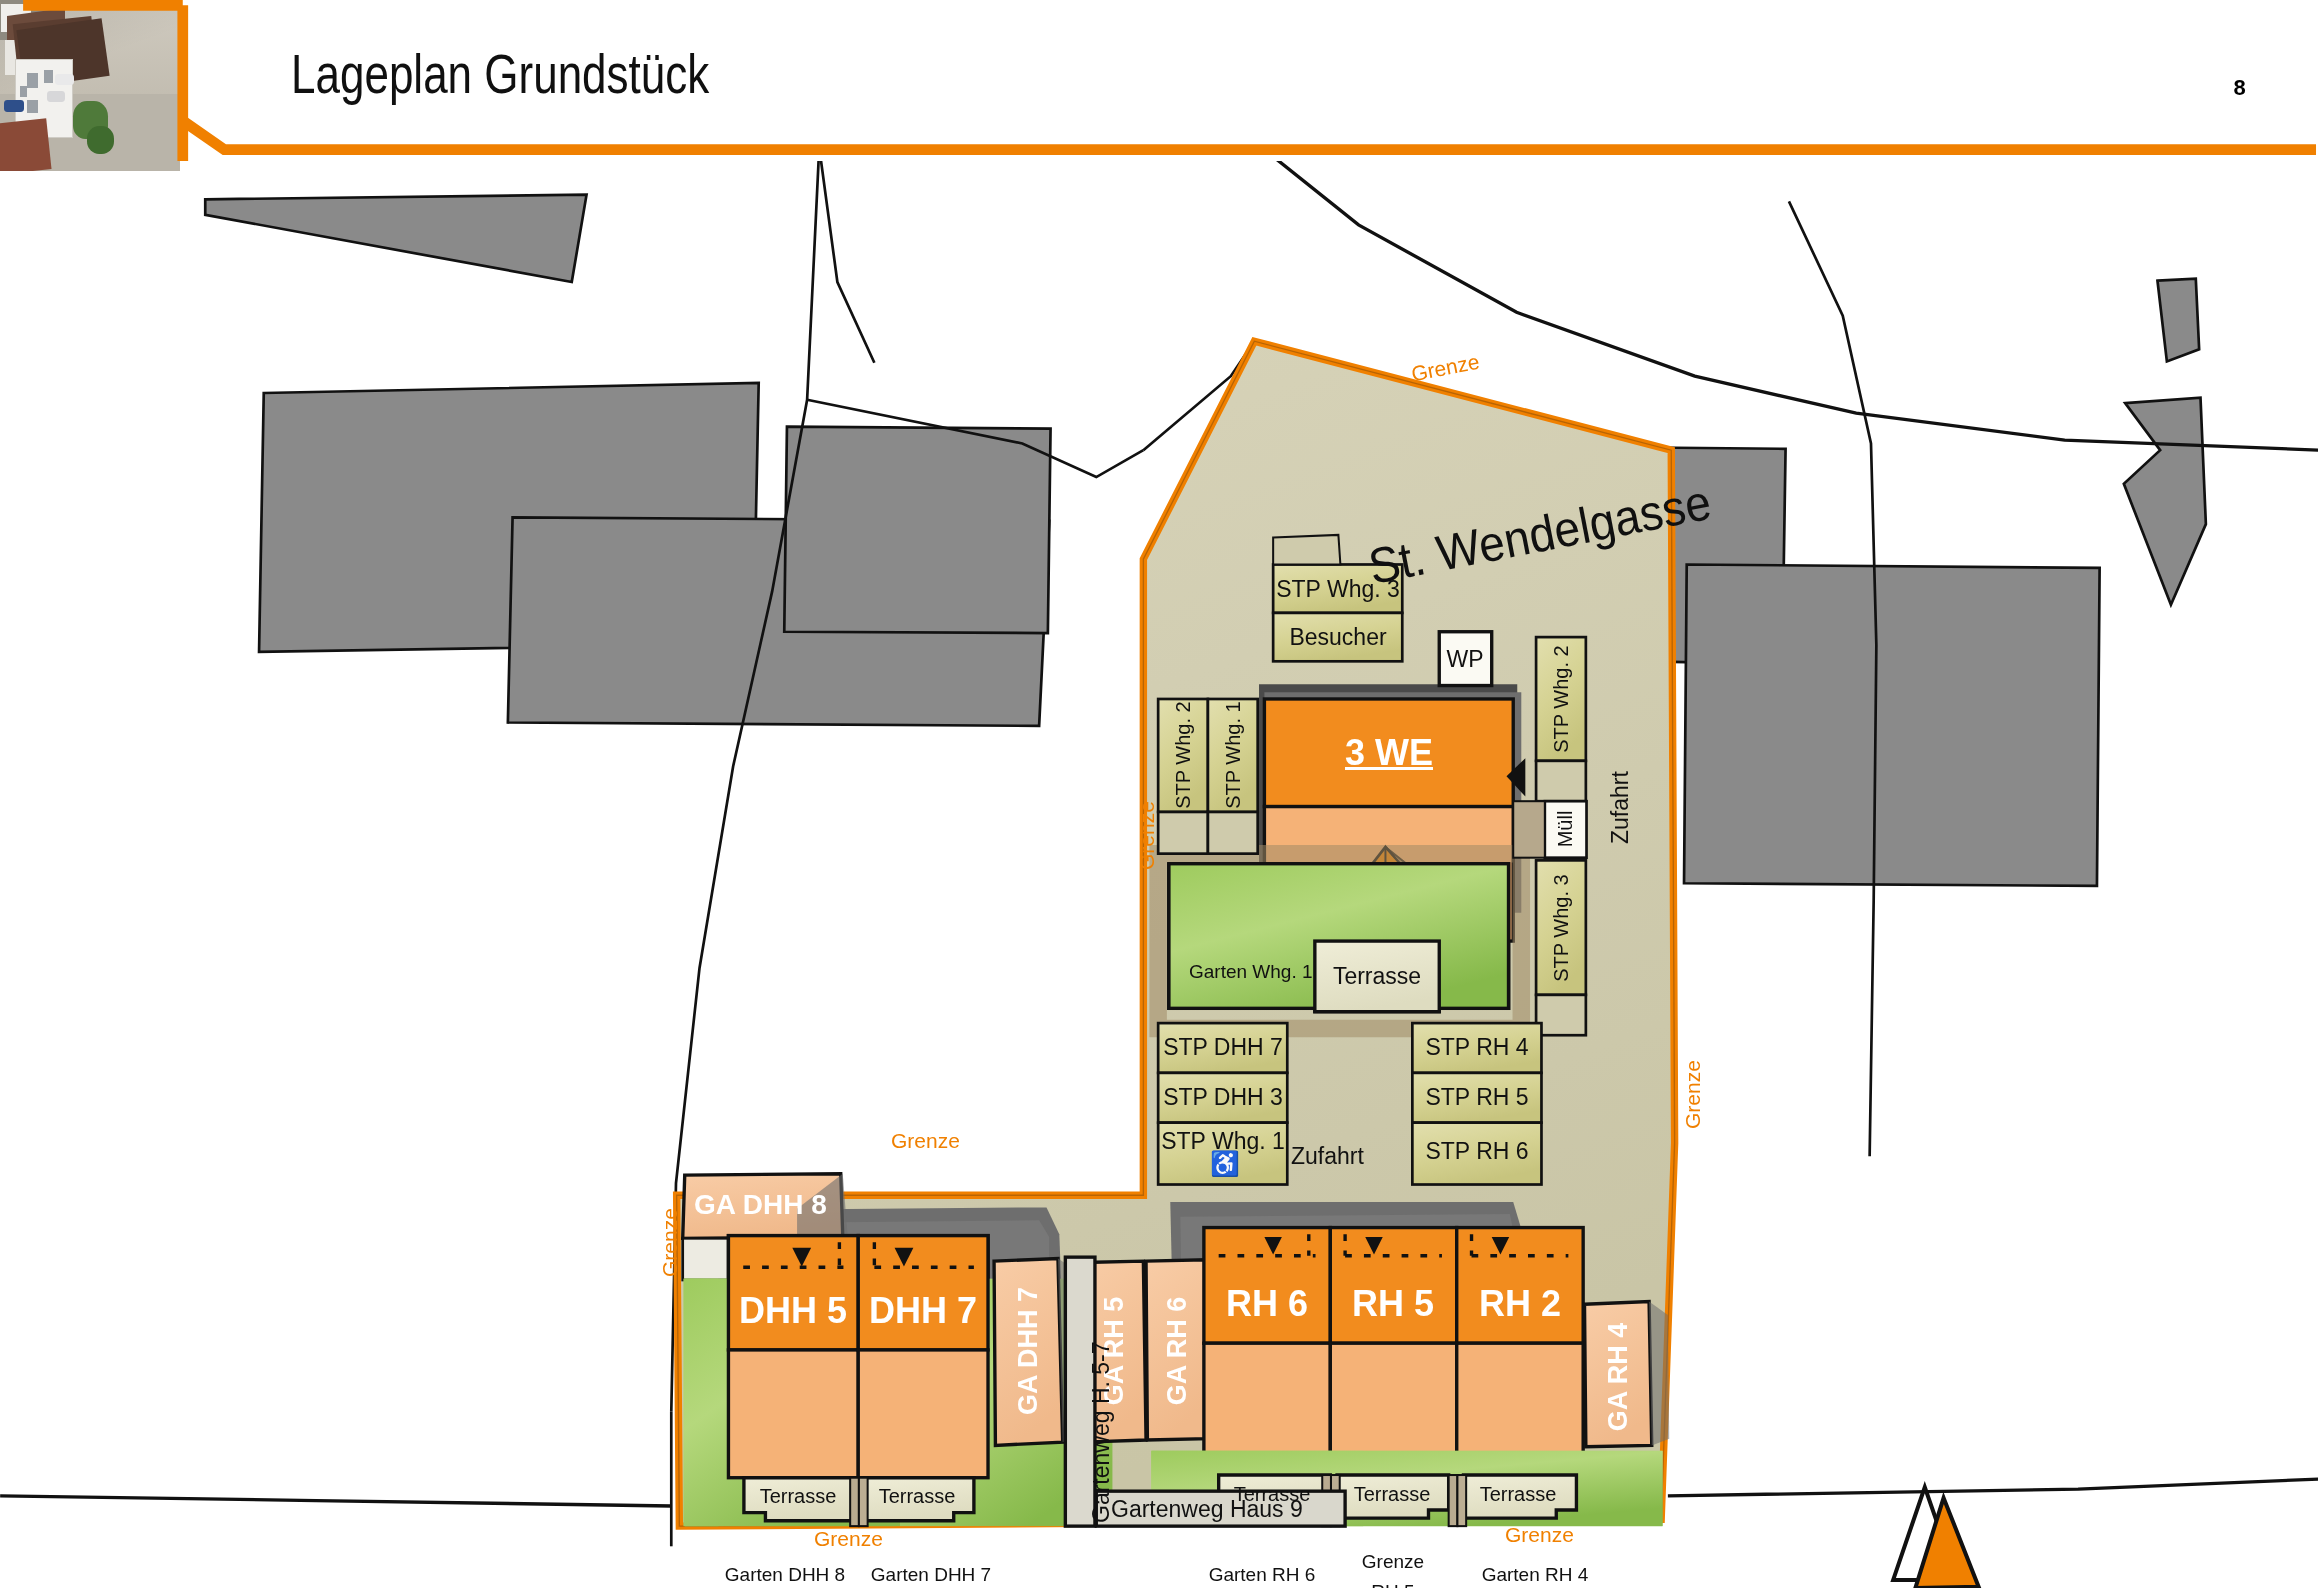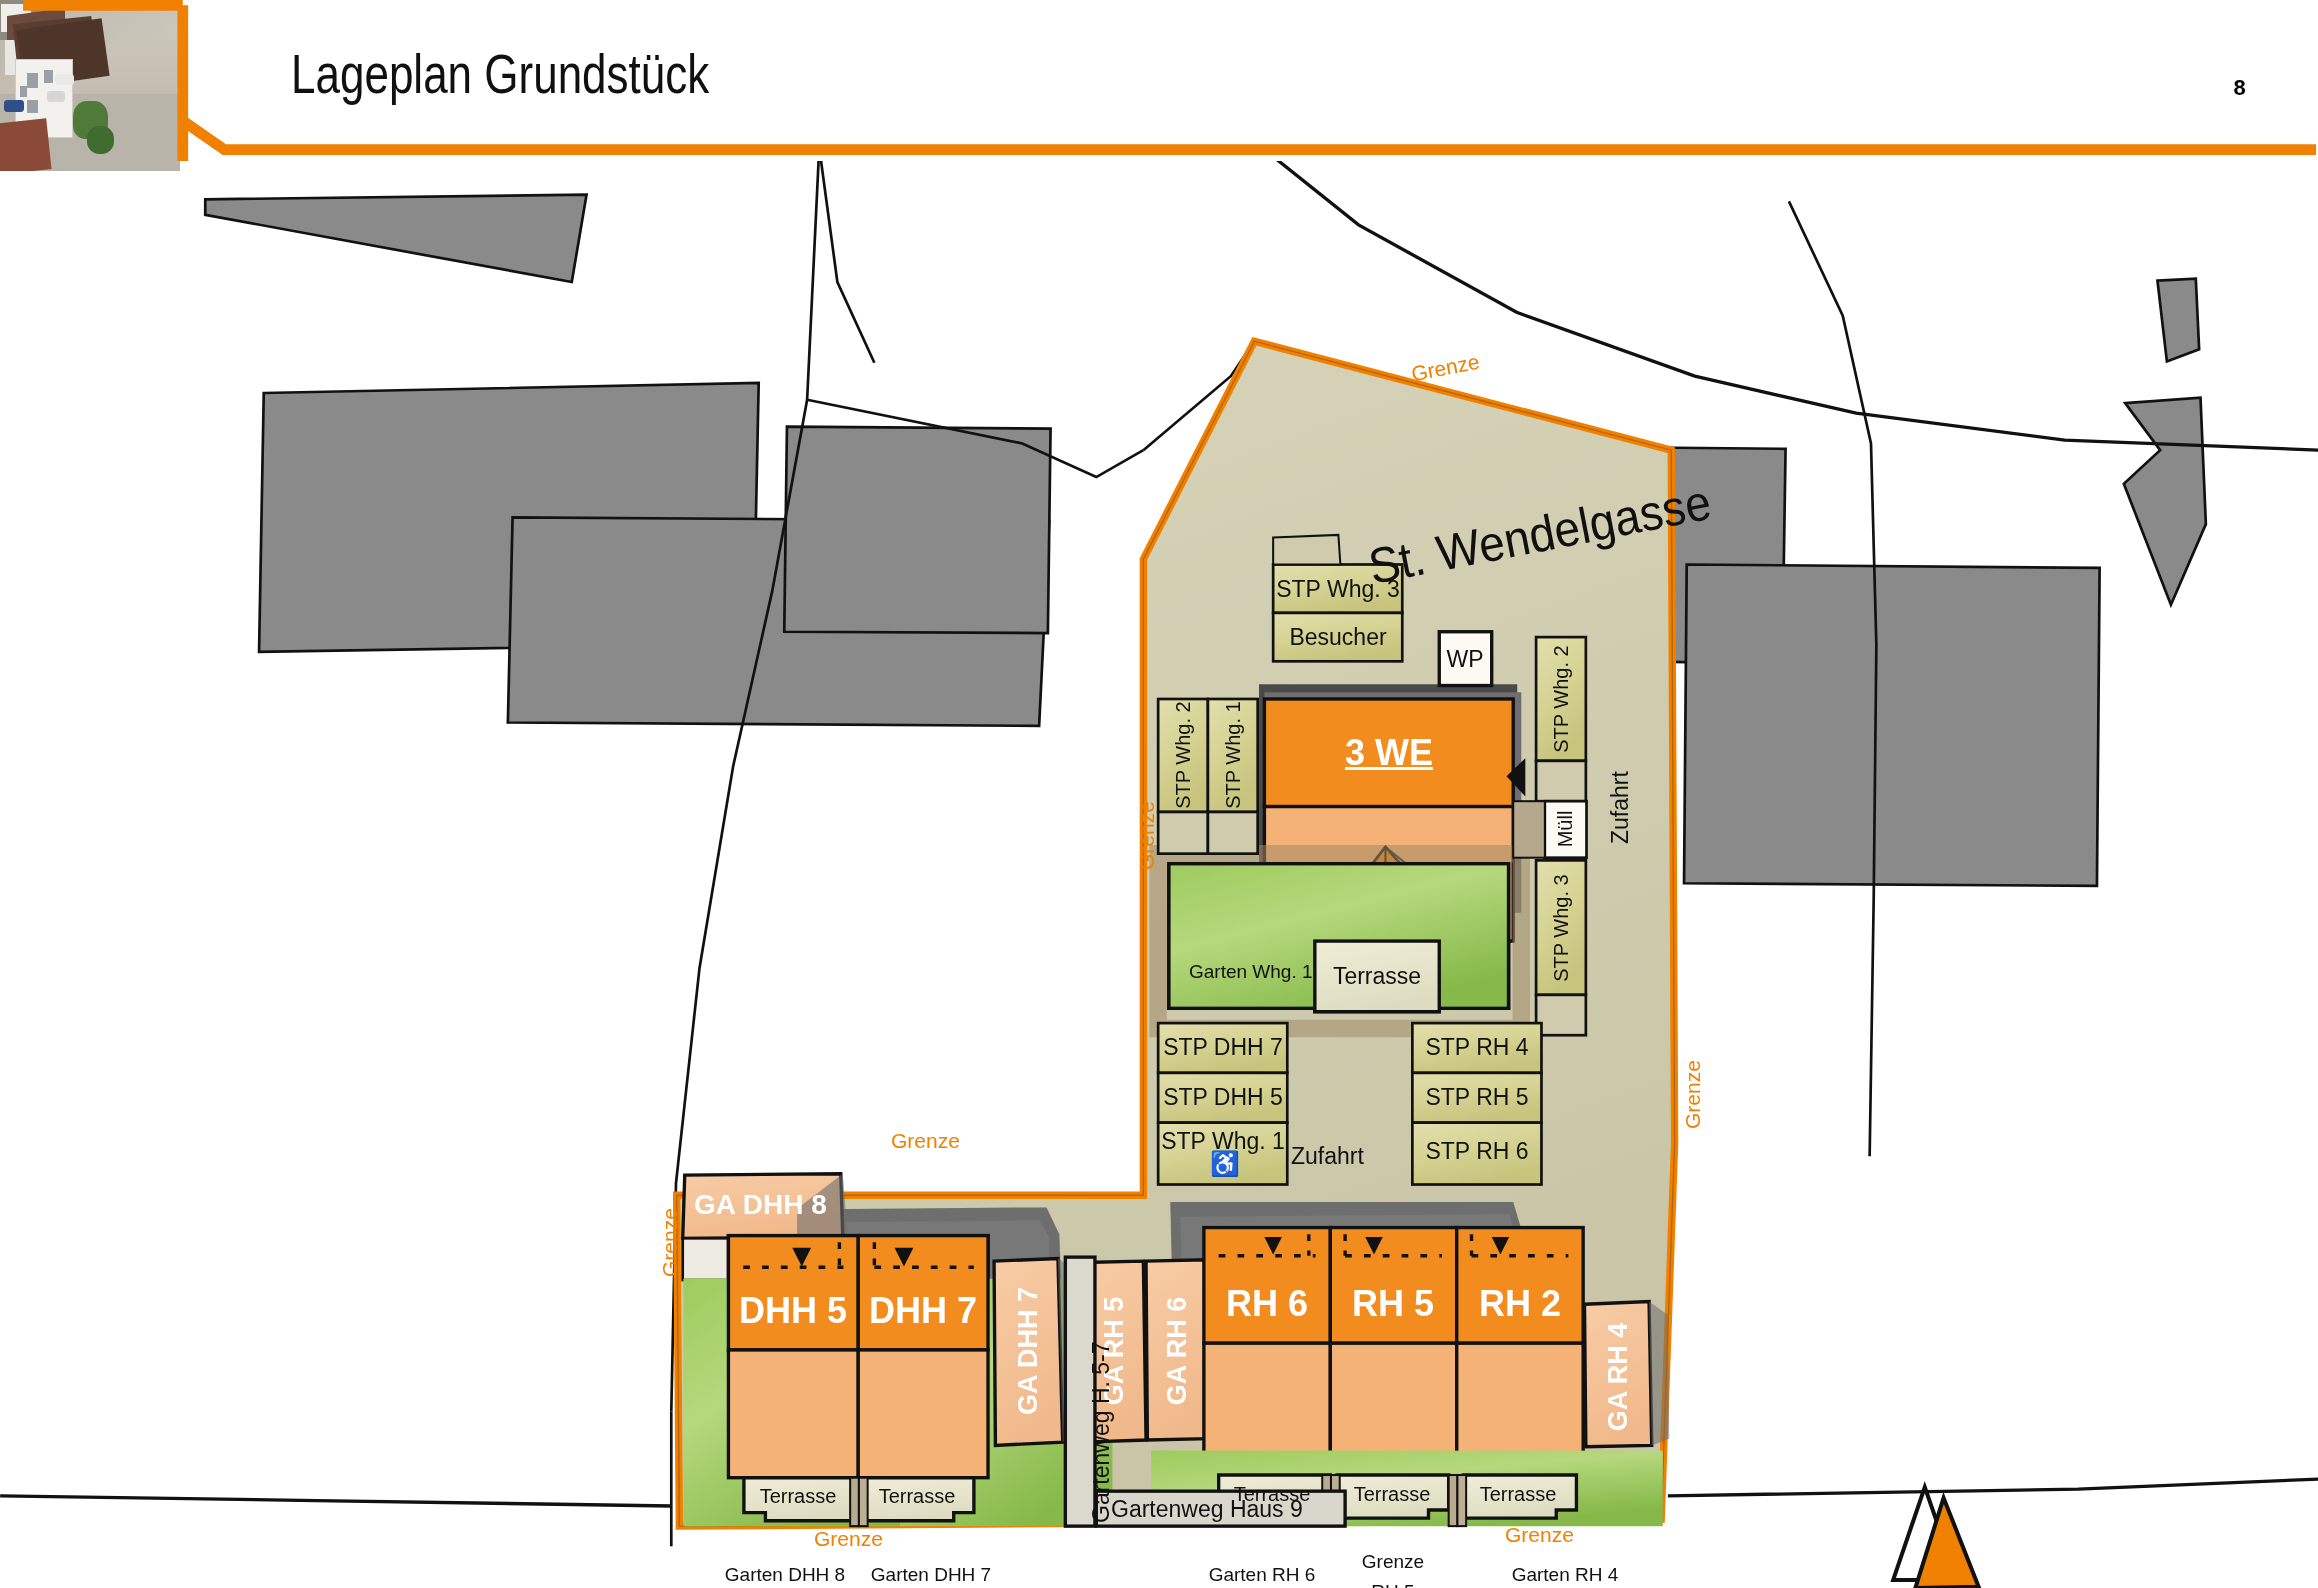--- a/index.html
+++ b/index.html
@@ -388,21 +388,21 @@
     <div class="lbl sm ctr-rot" style="left:1565px; top:668px;">Müll</div>
 
     <div class="lbl md ctr" style="left:1338px; top:428px;">STP Whg. 3</div>
     <div class="lbl md ctr" style="left:1338px; top:476px;">Besucher</div>
     <div class="lbl sm ctr-rot" style="left:1183px; top:594px;">STP Whg. 2</div>
     <div class="lbl sm ctr-rot" style="left:1233px; top:594px;">STP Whg. 1</div>
     <div class="lbl sm ctr-rot" style="left:1561px; top:538px;">STP Whg. 2</div>
     <div class="lbl sm ctr-rot" style="left:1561px; top:767px;">STP Whg. 3</div>
 
     <div class="lbl md ctr" style="left:1223px; top:886px;">STP DHH 7</div>
-    <div class="lbl md ctr" style="left:1223px; top:936px;">STP DHH 5</div>
+    <div class="lbl md ctr" style="left:1223px; top:936px;">STP DHH 3</div>
     <div class="lbl md ctr" style="left:1223px; top:980px;">STP Whg. 1</div>
     <div class="lbl" style="left:1210px; top:989px; font-size:24px; color:#111;">♿</div>
 
     <div class="lbl md ctr" style="left:1477px; top:886px;">STP RH 4</div>
     <div class="lbl md ctr" style="left:1477px; top:936px;">STP RH 5</div>
     <div class="lbl md ctr" style="left:1477px; top:990px;">STP RH 6</div>
 
     <div class="lbl white" style="left:694px; top:1028px; font-size:28px;">GA DHH 8</div>
     <div class="lbl white ctr-rot" style="left:1028px; top:1190px; font-size:27px;">GA DHH 7</div>
     <div class="lbl white ctr-rot" style="left:1114px; top:1190px; font-size:27px;">GA RH 5</div>
@@ -419,20 +419,20 @@
     <div class="lbl sm ctr" style="left:917px; top:1335px;">Terrasse</div>
     <div class="lbl sm ctr" style="left:1272px; top:1333px;">Terrasse</div>
     <div class="lbl sm ctr" style="left:1392px; top:1333px;">Terrasse</div>
     <div class="lbl sm ctr" style="left:1518px; top:1333px;">Terrasse</div>
 
     <div class="lbl lg ctr" style="left:785px; top:1414px;">Garten DHH 8</div>
     <div class="lbl lg ctr" style="left:931px; top:1414px;">Garten DHH 7</div>
     <div class="lbl lg ctr" style="left:1262px; top:1414px;">Garten RH 6</div>
     <div class="lbl lg ctr" style="left:1393px; top:1401px;">Grenze</div>
     <div class="lbl lg ctr" style="left:1393px; top:1431px;">RH 5</div>
-    <div class="lbl lg ctr" style="left:1535px; top:1414px;margin-left:30px;">Garten RH 4</div>
+    <div class="lbl lg ctr" style="left:1535px; top:1414px;">Garten RH 4</div>
 
     <div class="lbl md rot90" style="left:1088px; top:1362px;">Gartenweg H. 5-7</div>
     <div class="lbl md" style="left:1111px; top:1335px;">Gartenweg Haus 9</div>
 
   </div>
 </div>
 
 
 </body></html>

